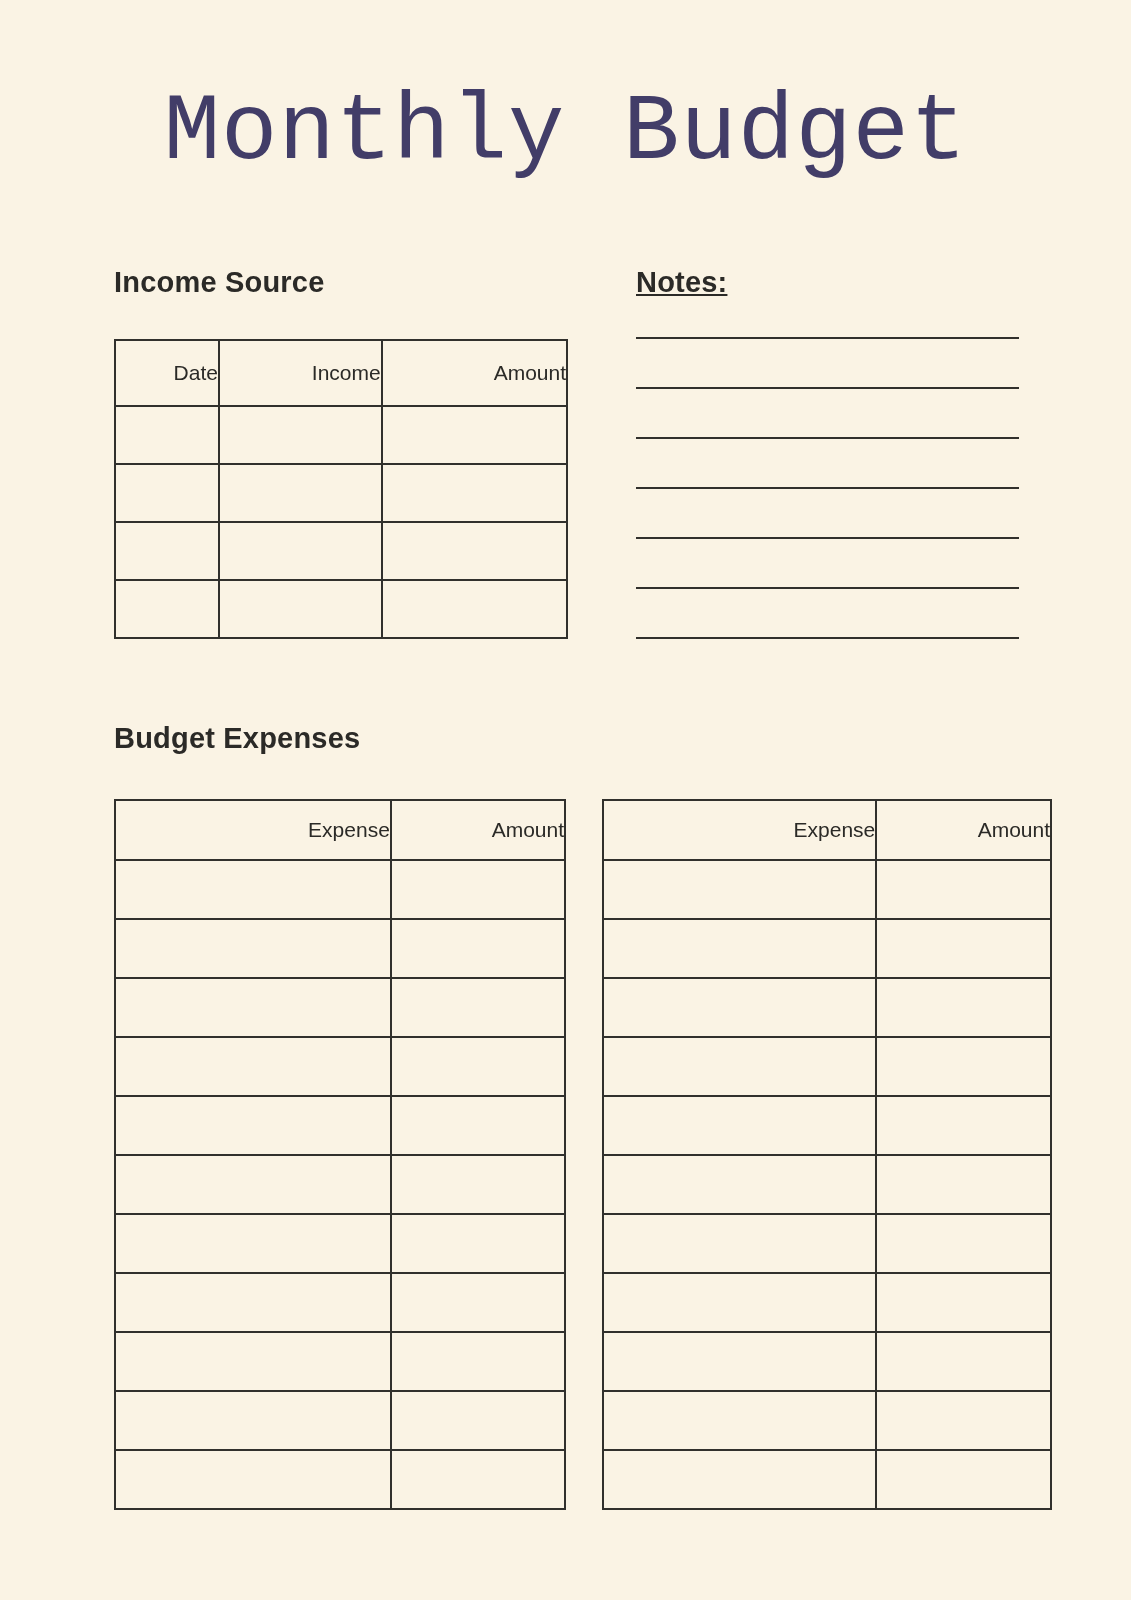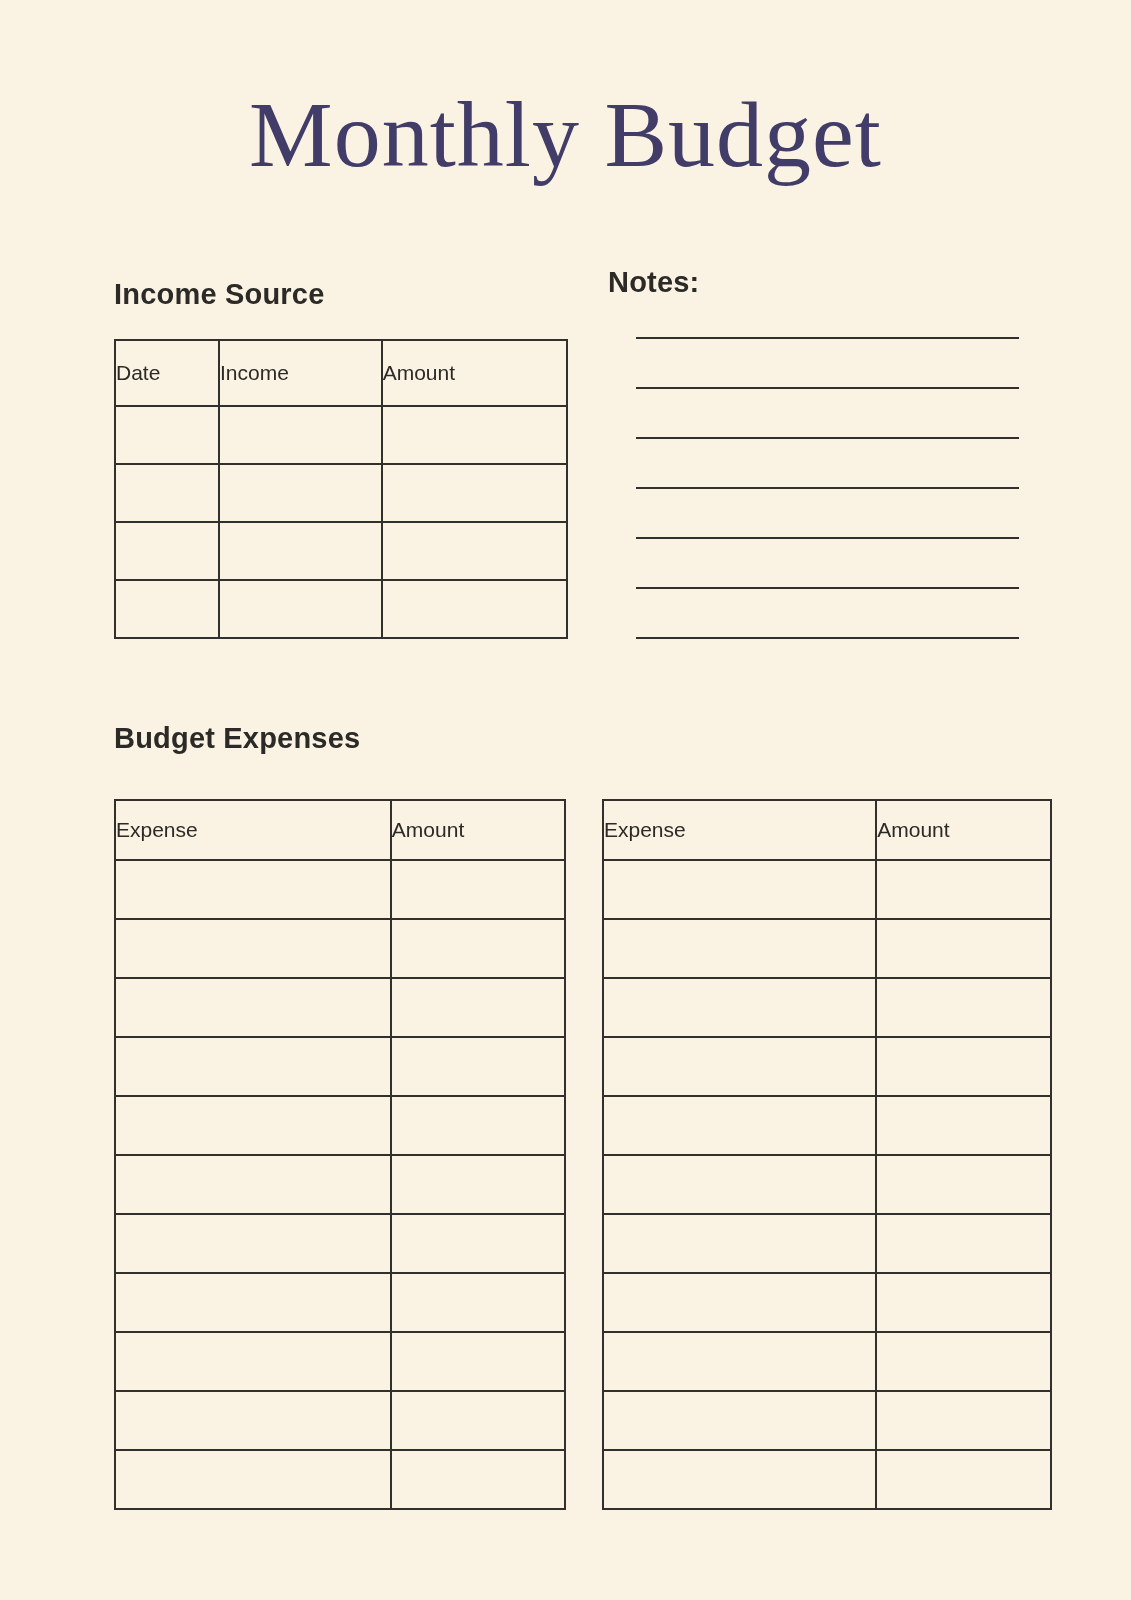--- a/index.html
+++ b/index.html
@@ -14,50 +14,50 @@
     background:var(--bg);
     font-family:"Liberation Sans", sans-serif;
     color:var(--ink);
     position:relative;
     overflow:hidden;
   }
   .page{position:absolute;inset:0;}
   .title{
     position:absolute;top:80px;left:0;width:100%;
     margin:0;text-align:center;
-    font-family:Liberation Serif, serif;
+    font-family:Liberation Mono, monospace;
     font-weight:400;
     font-size:94px;
     letter-spacing:1px;
     color:var(--title);
   }
   .section-heading{
     position:absolute;margin:0;
     font-size:29px;font-weight:700;
     letter-spacing:0.2px;
     color:var(--ink);
   }
-  #income-heading{left:114px;top:266px;margin-top:12px;}
-  #notes-heading{left:608px;top:266px;}
+  #income-heading{left:114px;top:266px;}
+  #notes-heading{left:636px;top:266px;text-decoration:underline;}
   #fixed-heading{left:114px;top:722px;}
   #other-heading{left:602px;top:722px;}
 
   table{
     position:absolute;
     border-collapse:collapse;
     table-layout:fixed;
   }
   th,td{
     border:2px solid var(--rule);
     padding:0;
     background:transparent;
   }
   th{
     font-size:21px;font-weight:400;
-    text-align:left;vertical-align:middle;
+    text-align:right;vertical-align:middle;
     color:var(--ink);
   }
   .income-table{left:114px;top:339px;width:454px;}
   .income-table th{height:64px;}
   .income-table td{height:56px;}
 
   .expense-table th{height:58px;}
   .expense-table td{height:57px;}
   #fixed-table{left:114px;top:799px;width:452px;}
   #other-table{left:602px;top:799px;width:450px;}

